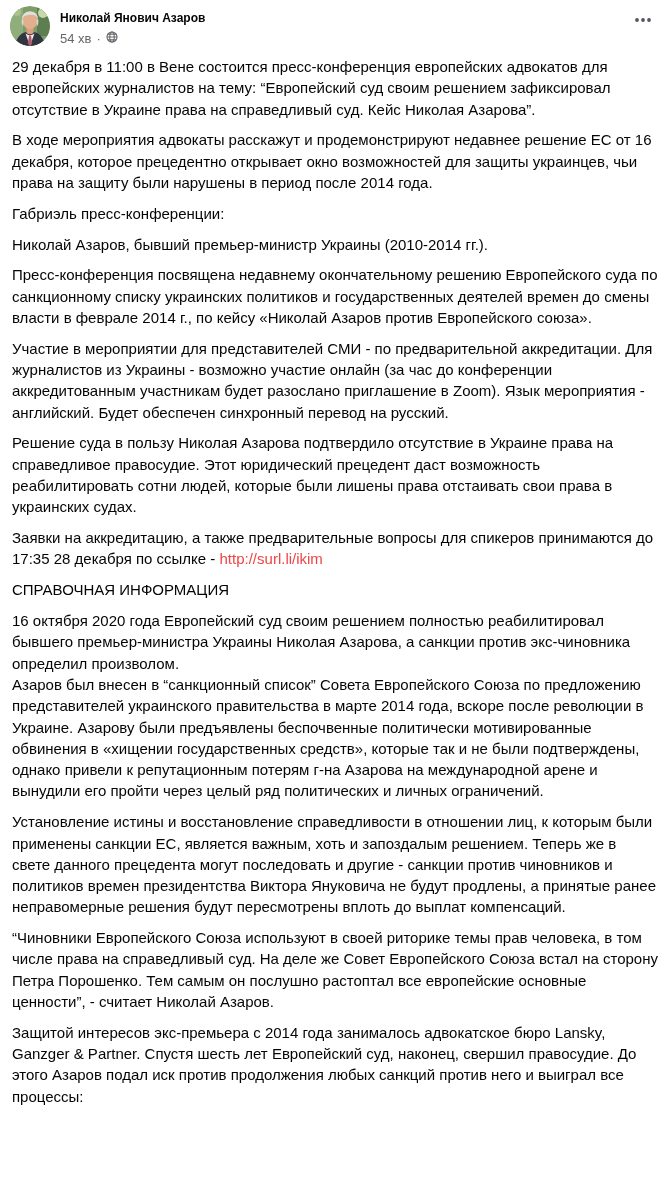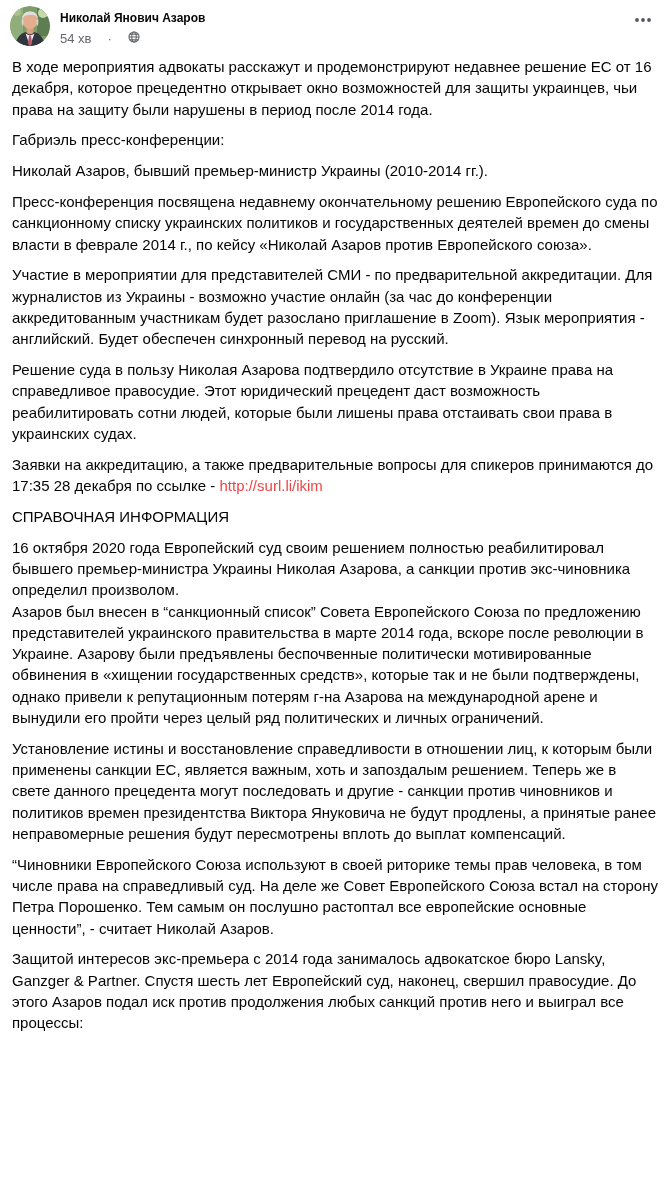--- a/index.html
+++ b/index.html
@@ -30,21 +30,21 @@
     font-size:12px;
     font-weight:700;
     color:#050505;
     line-height:19px;
     cursor:pointer;
     display:inline-block;
   }
   .post-meta {
     display:flex;
     align-items:center;
-    gap:15px;
+    gap:4px;
     font-size:13px;
     color:#65676B;
     line-height:16px;
     margin-top:2px;
     cursor:pointer;
   }
   .post-meta .sep { margin:0 1px; }
   .globe { display:inline-block; margin-top:1px; }
   .more-button {
     position:absolute;
@@ -126,20 +126,21 @@
           <circle cx="4" cy="10" r="1.9"></circle>
           <circle cx="10" cy="10" r="1.9"></circle>
           <circle cx="16" cy="10" r="1.9"></circle>
         </svg>
       </span>
     </div>
 
   </header>
 
   <div class="post-text">
+      <p><span>29 декабря в 11:00 в Вене состоится пресс-конференция европейских адвокатов для европейских журналистов на тему: “Европейский суд своим решением зафиксировал отсутствие в Украине права на справедливый суд. Кейс Николая Азарова”.</span></p>
       <p><span>В ходе мероприятия адвокаты расскажут и продемонстрируют недавнее решение ЕС от 16 декабря, которое прецедентно открывает окно возможностей для защиты украинцев, чьи права на защиту были нарушены в период после 2014 года.</span></p>
       <p><span>Габриэль пресс-конференции:</span></p>
       <p><span>Николай Азаров, бывший премьер-министр Украины (2010-2014 гг.).</span></p>
       <p><span>Пресс-конференция посвящена недавнему окончательному решению Европейского суда по санкционному списку украинских политиков и государственных деятелей времен до смены власти в феврале 2014 г., по кейсу «Николай Азаров против Европейского союза».</span></p>
       <p><span>Участие в мероприятии для представителей СМИ - по предварительной аккредитации. Для журналистов из Украины - возможно участие онлайн (за час до конференции аккредитованным участникам будет разослано приглашение в Zoom). Язык мероприятия - английский. Будет обеспечен синхронный перевод на русский.</span></p>
       <p><span>Решение суда в пользу Николая Азарова подтвердило отсутствие в Украине права на справедливое правосудие. Этот юридический прецедент даст возможность реабилитировать сотни людей, которые были лишены права отстаивать свои права в украинских судах.</span></p>
       <p><span>Заявки на аккредитацию, а также предварительные вопросы для спикеров принимаются до 17:35 28 декабря по ссылке - </span><a href="#" class="post-link">http://surl.li/ikim</a></p>
       <p><span>СПРАВОЧНАЯ ИНФОРМАЦИЯ</span></p>
       <p><span>16 октября 2020 года Европейский суд своим решением полностью реабилитировал бывшего премьер-министра Украины Николая Азарова, а санкции против экс-чиновника определил произволом.</span><br><span>Азаров был внесен в “санкционный список” Совета Европейского Союза по предложению представителей украинского правительства в марте 2014 года, вскоре после революции в Украине. Азарову были предъявлены беспочвенные политически мотивированные обвинения в «хищении государственных средств», которые так и не были подтверждены, однако привели к репутационным потерям г-на Азарова на международной арене и вынудили его пройти через целый ряд политических и личных ограничений.</span></p>
       <p><span>Установление истины и восстановление справедливости в отношении лиц, к которым были применены санкции ЕС, является важным, хоть и запоздалым решением. Теперь же в свете данного прецедента могут последовать и другие - санкции против чиновников и политиков времен президентства Виктора Януковича не будут продлены, а принятые ранее неправомерные решения будут пересмотрены вплоть до выплат компенсаций.</span></p>

